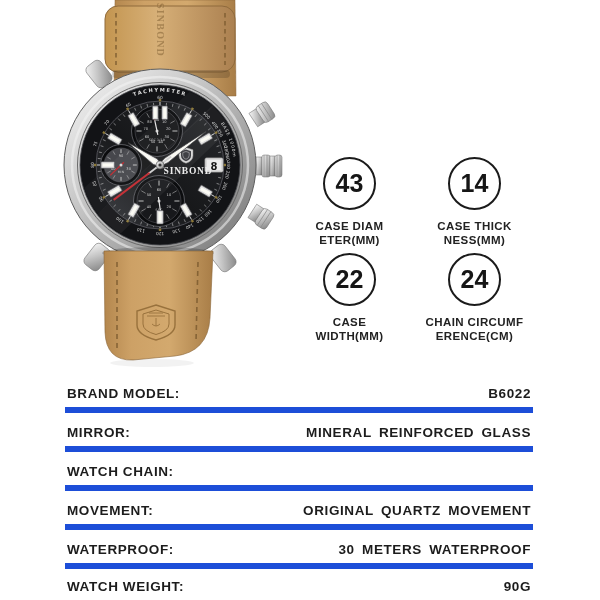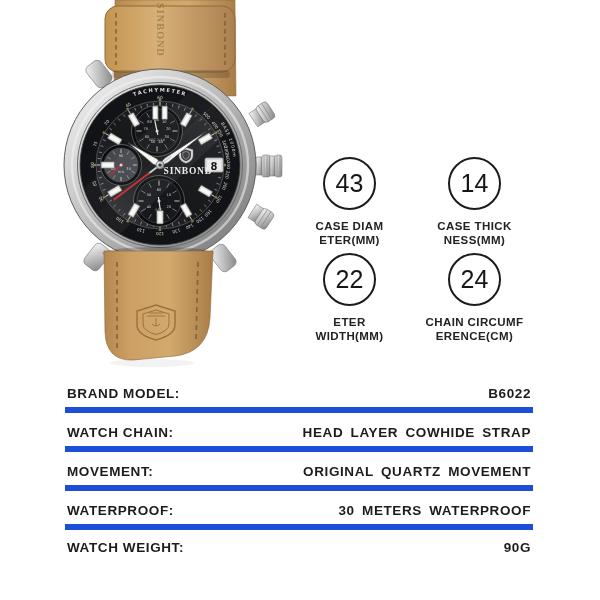--- a/index.html
+++ b/index.html
@@ -4,21 +4,21 @@
 <style>
   html,body{margin:0;padding:0;background:#fff;}
   .canvas{position:relative;width:600px;height:600px;background:#ffffff;overflow:hidden;
           font-family:"Liberation Sans",sans-serif;}
   
   .specs{position:absolute;left:287px;top:157px;width:250px;display:grid;
          grid-template-columns:125px 125px;row-gap:6px;}
   .spec{display:flex;flex-direction:column;align-items:center;}
   .spec-circle{width:49px;height:49px;border:2.6px solid #1b1b1b;border-radius:50%;
          display:flex;align-items:center;justify-content:center;
-         font-size:25px;font-weight:normal;color:#161616;background:#fff;}
+         font-size:25px;font-weight:bold;color:#161616;background:#fff;}
   .spec-label{margin-top:10px;text-align:center;font-size:11.5px;font-weight:bold;
          letter-spacing:.4px;line-height:13.5px;color:#222;}
   
   .spec-table{position:absolute;left:65px;top:374px;width:468px;}
   .trow{height:39px;box-sizing:border-box;display:flex;align-items:flex-end;
         justify-content:space-between;padding:0 2px 6px 2px;
         border-bottom:6px solid #1d4ed8;font-size:13.5px;font-weight:bold;
         letter-spacing:.6px;color:#1c1c1c;white-space:nowrap;}
   .trow.last{border-bottom:none;height:31px;}
   .tval{word-spacing:3px;text-align:right;}
@@ -411,43 +411,46 @@
       <div class="spec-label">
         <div>CASE THICK</div>
         <div>NESS(MM)</div>
       </div>
     </div>
     <div class="spec">
       <div class="spec-circle">
           <span>22</span>
         </div>
       <div class="spec-label">
-        <div>ETER</div>
+        <div>CASE</div>
         <div>WIDTH(MM)</div>
       </div>
     </div>
     <div class="spec">
       <div class="spec-circle">
           <span>24</span>
         </div>
       <div class="spec-label">
         <div>CHAIN CIRCUMF</div>
         <div>ERENCE(CM)</div>
       </div>
     </div>
   </div>
 
   <div class="spec-table">
     <div class="trow">
       <span class="tlab">BRAND MODEL:</span>
       <span class="tval">B6022</span>
     </div>
     <div class="trow">
+      <span class="tlab">MIRROR:</span>
+      <span class="tval">MINERAL REINFORCED GLASS</span>
+    </div>
+    <div class="trow">
       <span class="tlab">WATCH CHAIN:</span>
-      <span class="tval">HEAD LAYER COWHIDE STRAP</span>
     </div>
     <div class="trow">
       <span class="tlab">MOVEMENT:</span>
       <span class="tval">ORIGINAL QUARTZ MOVEMENT</span>
     </div>
     <div class="trow">
       <span class="tlab">WATERPROOF:</span>
       <span class="tval">30 METERS WATERPROOF</span>
     </div>
     <div class="trow last">

